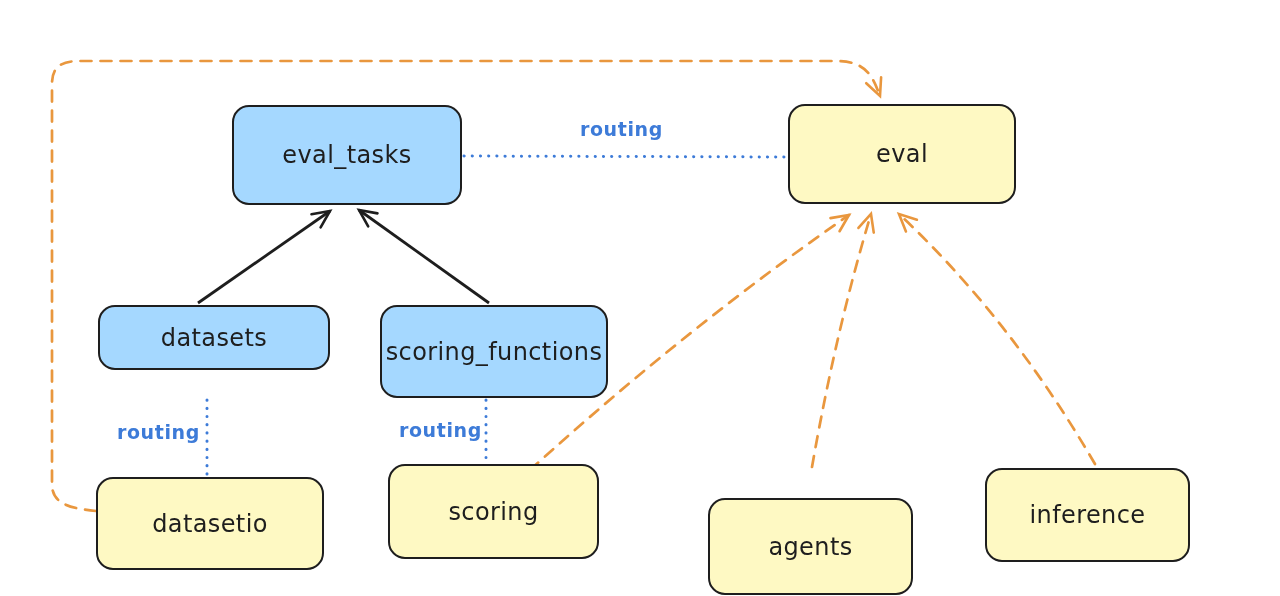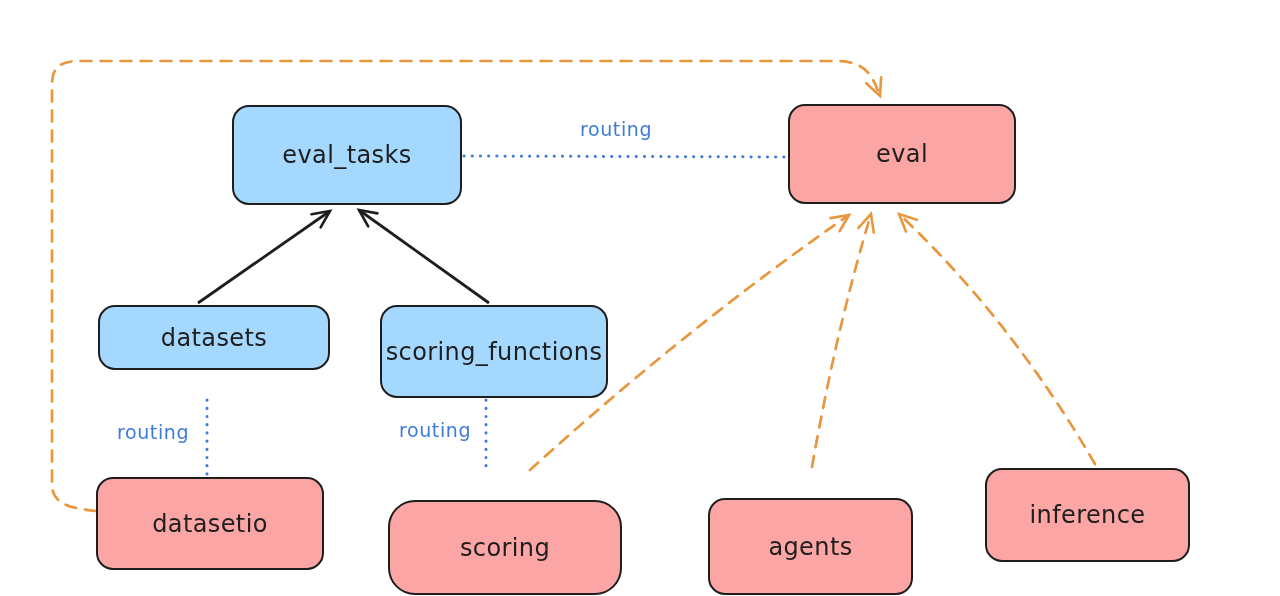--- a/index.html
+++ b/index.html
@@ -19,26 +19,26 @@
     position: absolute;
     display: flex; align-items: center; justify-content: center;
     border: 2.5px solid #1e1e1e;
     border-radius: 17px;
     font-size: 24px;
     color: #1e1e1e;
     letter-spacing: 0.4px;
     box-sizing: border-box;
   }
   .node.blue  { background: #a5d8ff; }
-  .node.green { background: #fca5a5; }
+  .node.green { background: #fef9c3; }
   .edge-label {
     position: absolute;
     color: #3d7bd8;
     font-size: 19px;
-    font-weight: 400;
+    font-weight: 700;
     letter-spacing: 0.6px;
     white-space: nowrap;
   }
 </style>
 </head>
 <body>
 
 <div class="stage">
 
   <svg class="wires" width="1280" height="596" viewBox="0 0 1280 596">
@@ -77,21 +77,21 @@
   </div>
 
   <div class="node blue" style="left:380px; top:305px; width:228px; height:93px;">
     <span>scoring_functions</span>
   </div>
 
   <div class="node green" style="left:96px; top:477px; width:228px; height:93px;align-items:center;">
     <span>datasetio</span>
   </div>
 
-  <div class="node green" style="left:388px; top:500px; width:234px; height:95px;border-radius:27px;">
+  <div class="node green" style="left:388px; top:464px; width:211px; height:95px;">
     <span>scoring</span>
   </div>
 
   <div class="node green" style="left:708px; top:470px; width:205px; height:97px;margin-top:28px;">
     <span>agents</span>
   </div>
 
   <div class="node green" style="left:985px; top:468px; width:205px; height:94px;">
     <span>inference</span>
   </div>

